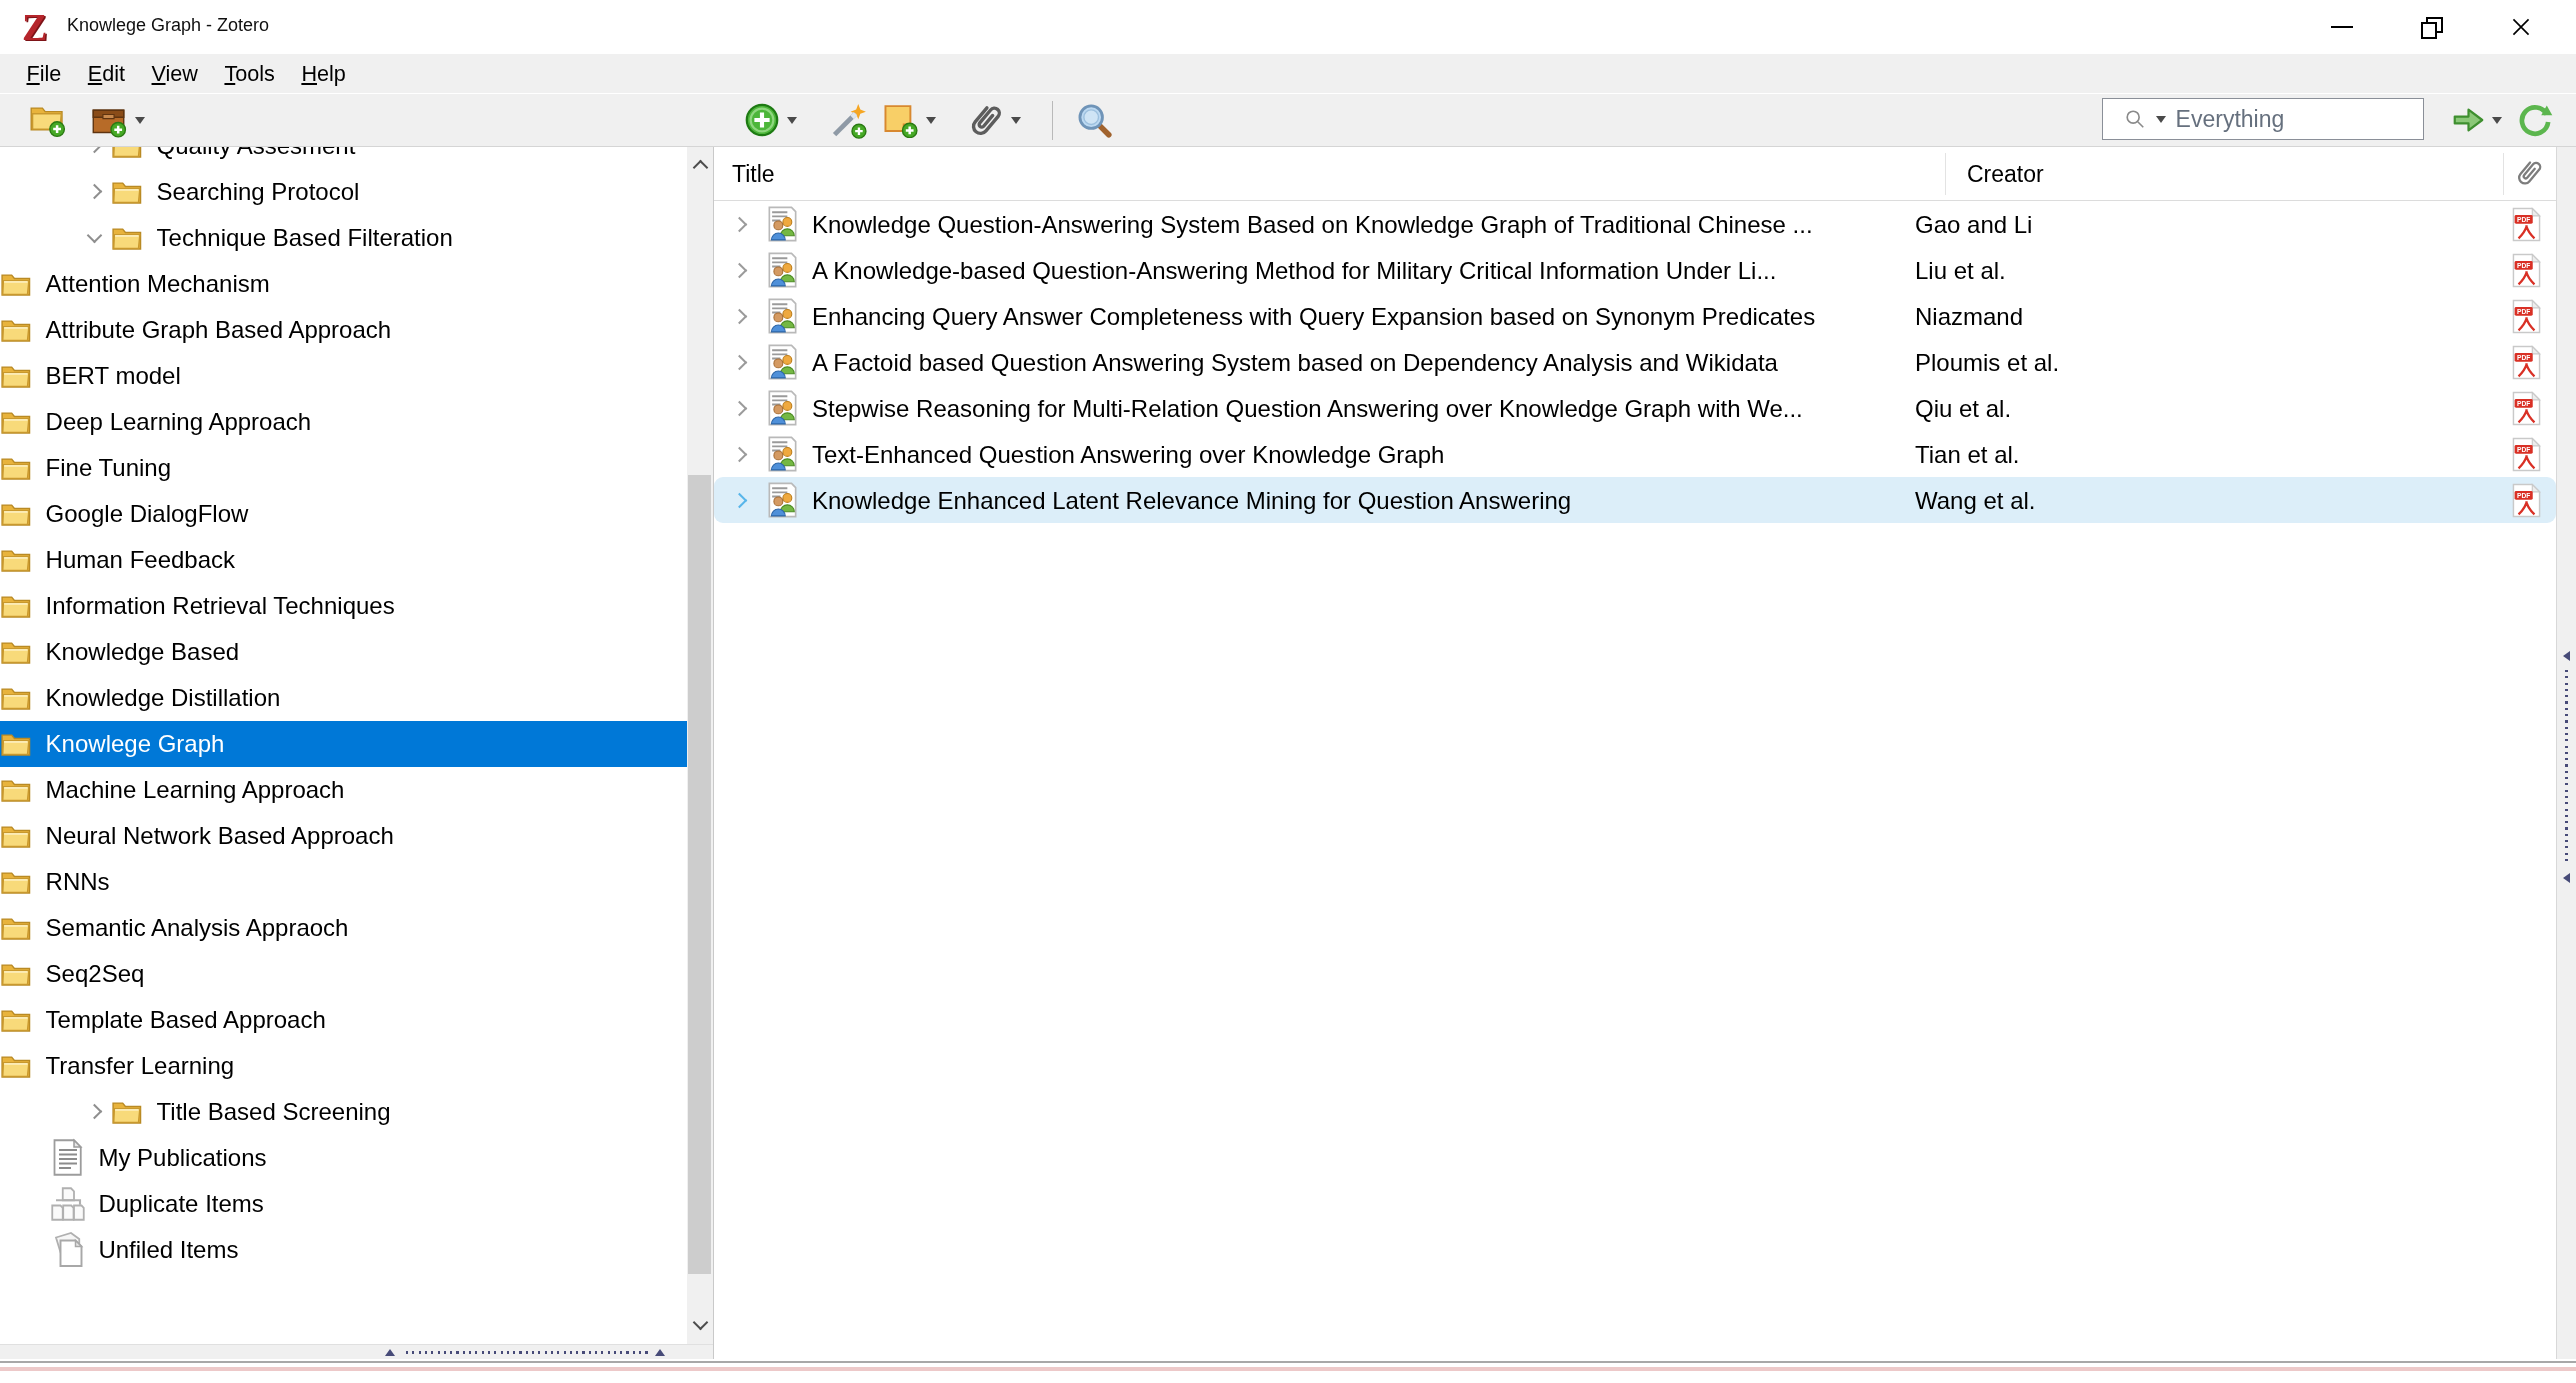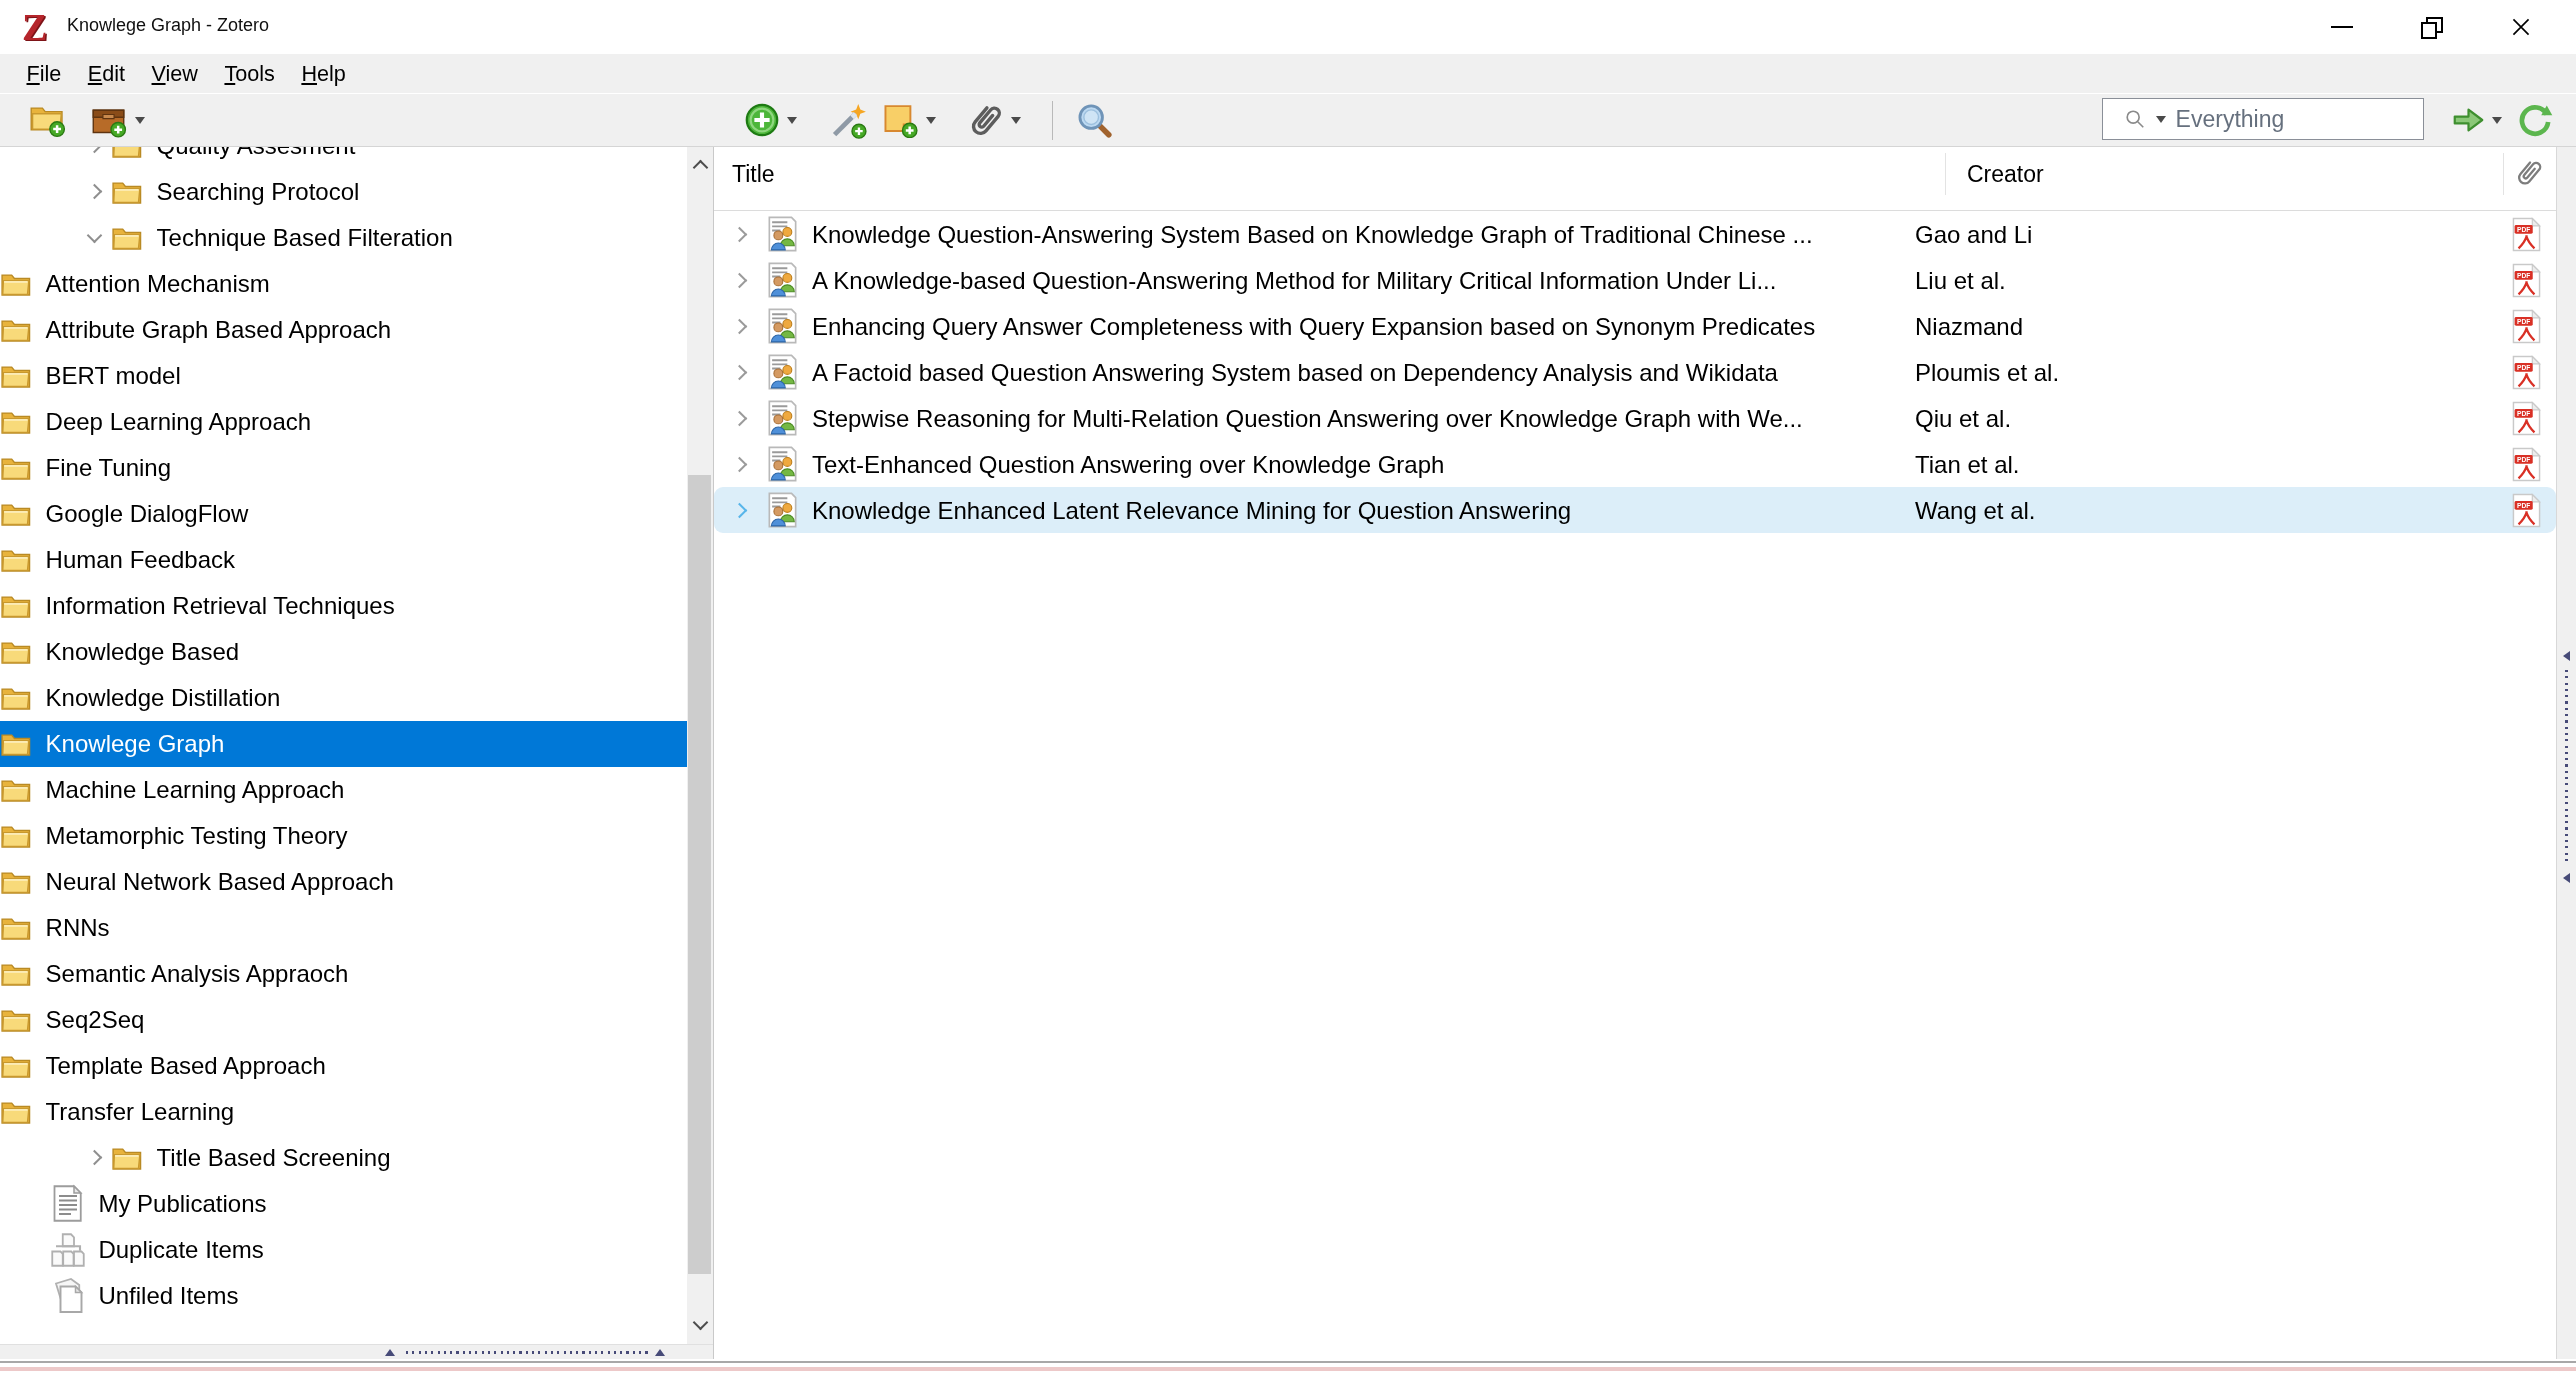--- a/index.html
+++ b/index.html
@@ -57,21 +57,21 @@
   .sb{position:absolute;right:0;top:0;width:26px;height:100%;background:#f0f0f0;}
   .sb-btn{position:absolute;left:0;width:26px;height:29px;display:flex;align-items:center;justify-content:center;}
   .sb-up{top:4.2px;}.sb-down{bottom:19.5px;}
   .sbchev{width:9px;height:9px;}
   .sb-up .sbchev{border-top:2.1px solid #4d4d4d;border-left:2.1px solid #4d4d4d;transform:rotate(45deg);margin-top:4.2px;}
   .sb-down .sbchev{border-bottom:2.1px solid #4d4d4d;border-right:2.1px solid #4d4d4d;transform:rotate(45deg);margin-bottom:4.2px;}
   .sb-thumb{position:absolute;left:1.4px;top:328px;width:23px;height:799px;background:#cdcdcd;}
 
   
   .items{position:absolute;left:714px;top:0;width:1842px;height:100%;background:#fff;}
-  .ihdr{position:relative;height:64px;border-bottom:0.7px solid #dcdcdc;box-sizing:border-box;font-size:23px;}
+  .ihdr{position:relative;height:54px;border-bottom:0.7px solid #dcdcdc;box-sizing:border-box;font-size:23px;}
   .col-title{position:absolute;left:18px;top:14px;}
   .col-creator{position:absolute;left:1253px;top:14px;}
   .hsep{position:absolute;top:5.6px;width:0.7px;height:42px;background:#e3e3e3;}
   .hsep.s1{left:1231px;}.hsep.s2{left:1789px;}
   .hclip{position:absolute;left:1799px;top:9.8px;}
   .irow{position:relative;height:46px;font-size:24px;}
   .irow.sel{background:#dceef9;border-radius:9px;}
   .irow .chev-box{position:absolute;left:9.8px;top:0;height:100%;width:31px;}
   .irow .chev{border-color:#9b9b9b;}
   .irow.sel .chev{border-color:#58b5ea;}
@@ -338,28 +338,20 @@
   </svg>
             <span class="tlabel">Knowlege Graph</span>
           </div>
           <div class="trow lvl2">
             <svg class="ficon" width="33" height="28" viewBox="0 0 24 20">
     <path d="M1.5 3.5 h7 l2 2.5 h11 v12 h-20 z" fill="#e8b33c" stroke="#b98a24" stroke-width="1"></path>
     <path d="M2.5 7.5 h18.5 l-1 10 h-18 z" fill="#f8da7a" stroke="#c9992e" stroke-width="1"></path>
     <path d="M3 8.5 h17" stroke="#fdf0c0" stroke-width="1.2" fill="none"></path>
   </svg>
             <span class="tlabel">Machine Learning Approach</span>
-          </div>
-          <div class="trow lvl2">
-            <svg class="ficon" width="33" height="28" viewBox="0 0 24 20">
-    <path d="M1.5 3.5 h7 l2 2.5 h11 v12 h-20 z" fill="#e8b33c" stroke="#b98a24" stroke-width="1"></path>
-    <path d="M2.5 7.5 h18.5 l-1 10 h-18 z" fill="#f8da7a" stroke="#c9992e" stroke-width="1"></path>
-    <path d="M3 8.5 h17" stroke="#fdf0c0" stroke-width="1.2" fill="none"></path>
-  </svg>
-            <span class="tlabel">Metamorphic Testing Theory</span>
           </div>
           <div class="trow lvl2">
             <svg class="ficon" width="33" height="28" viewBox="0 0 24 20">
     <path d="M1.5 3.5 h7 l2 2.5 h11 v12 h-20 z" fill="#e8b33c" stroke="#b98a24" stroke-width="1"></path>
     <path d="M2.5 7.5 h18.5 l-1 10 h-18 z" fill="#f8da7a" stroke="#c9992e" stroke-width="1"></path>
     <path d="M3 8.5 h17" stroke="#fdf0c0" stroke-width="1.2" fill="none"></path>
   </svg>
             <span class="tlabel">Neural Network Based Approach</span>
           </div>
           <div class="trow lvl2">

